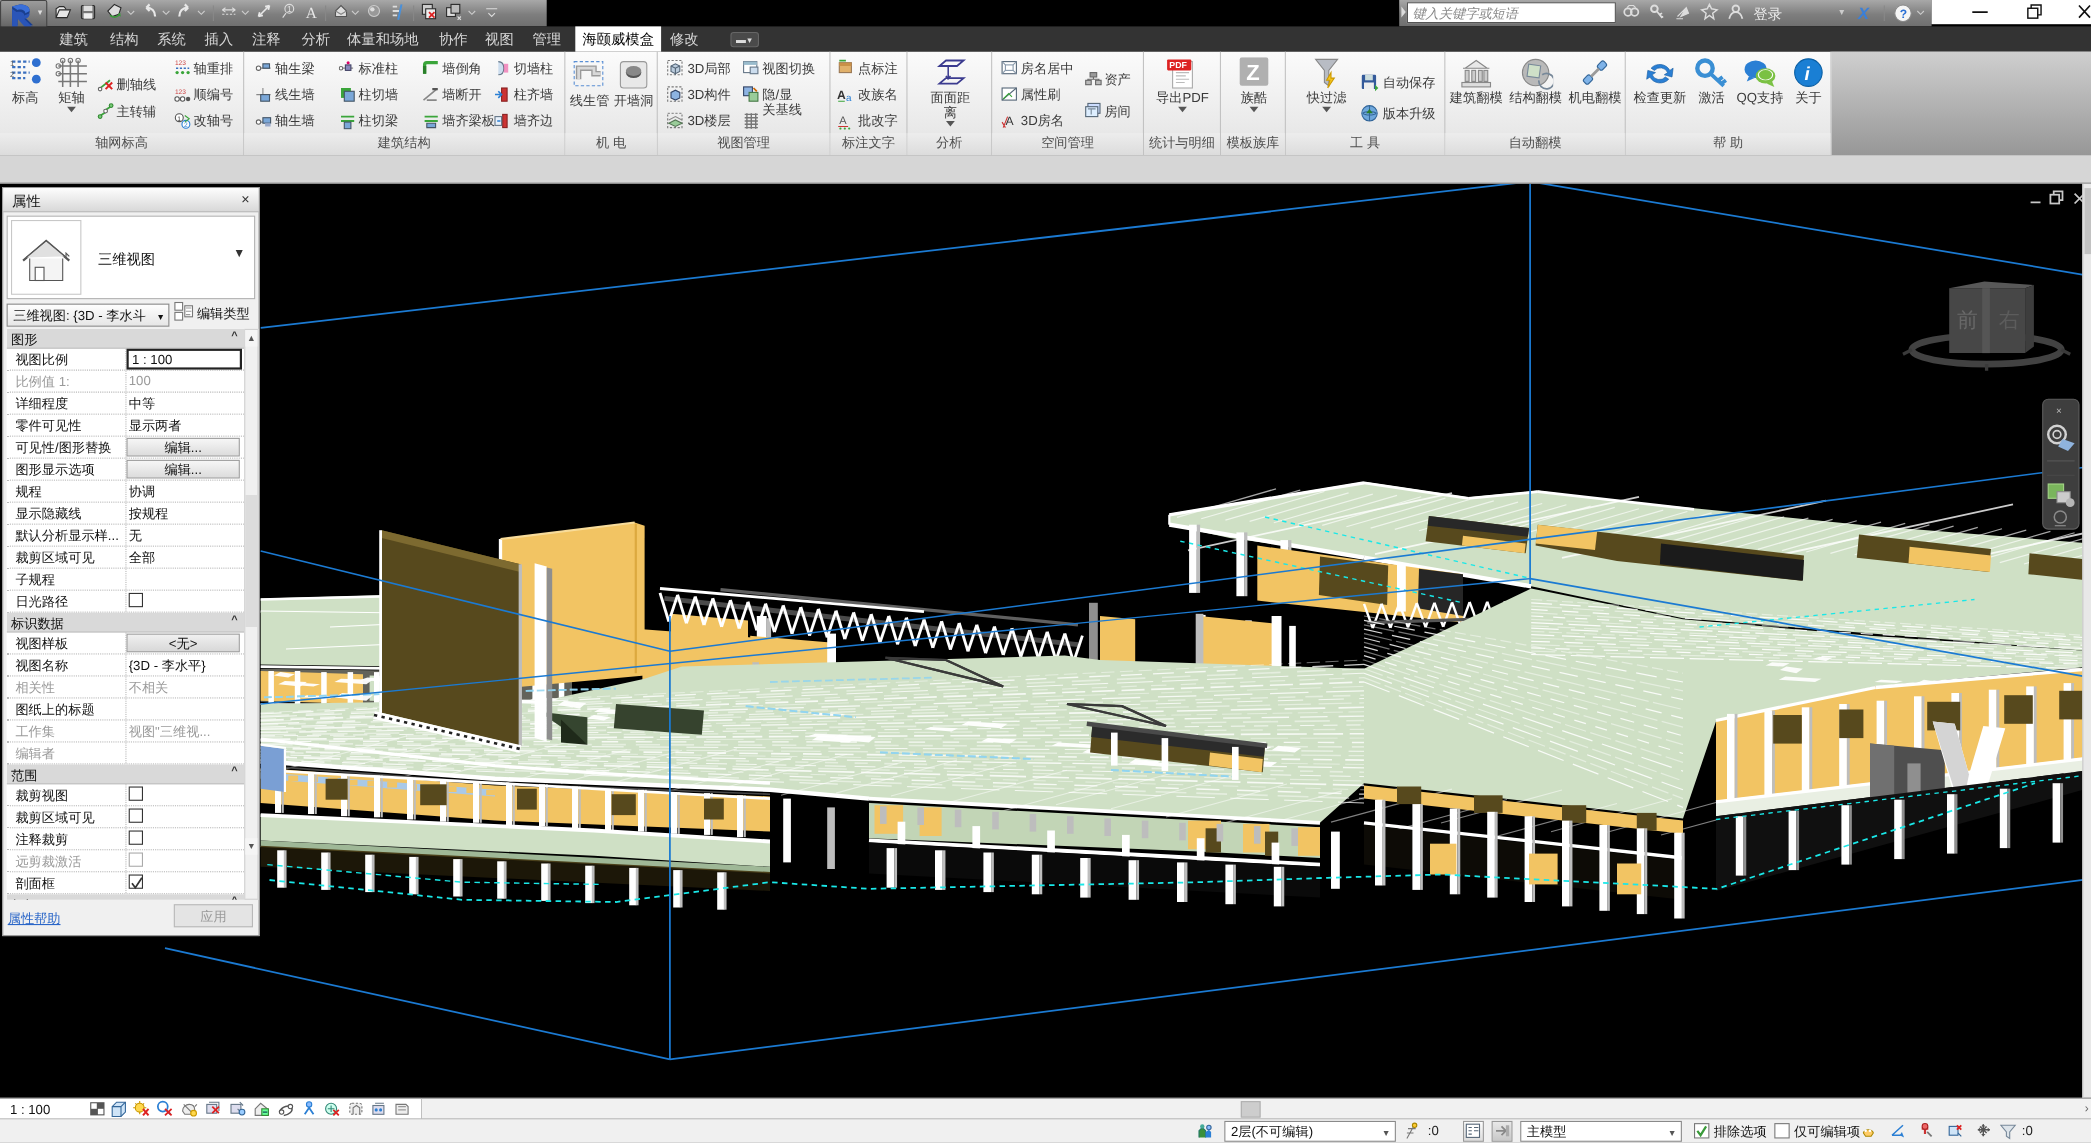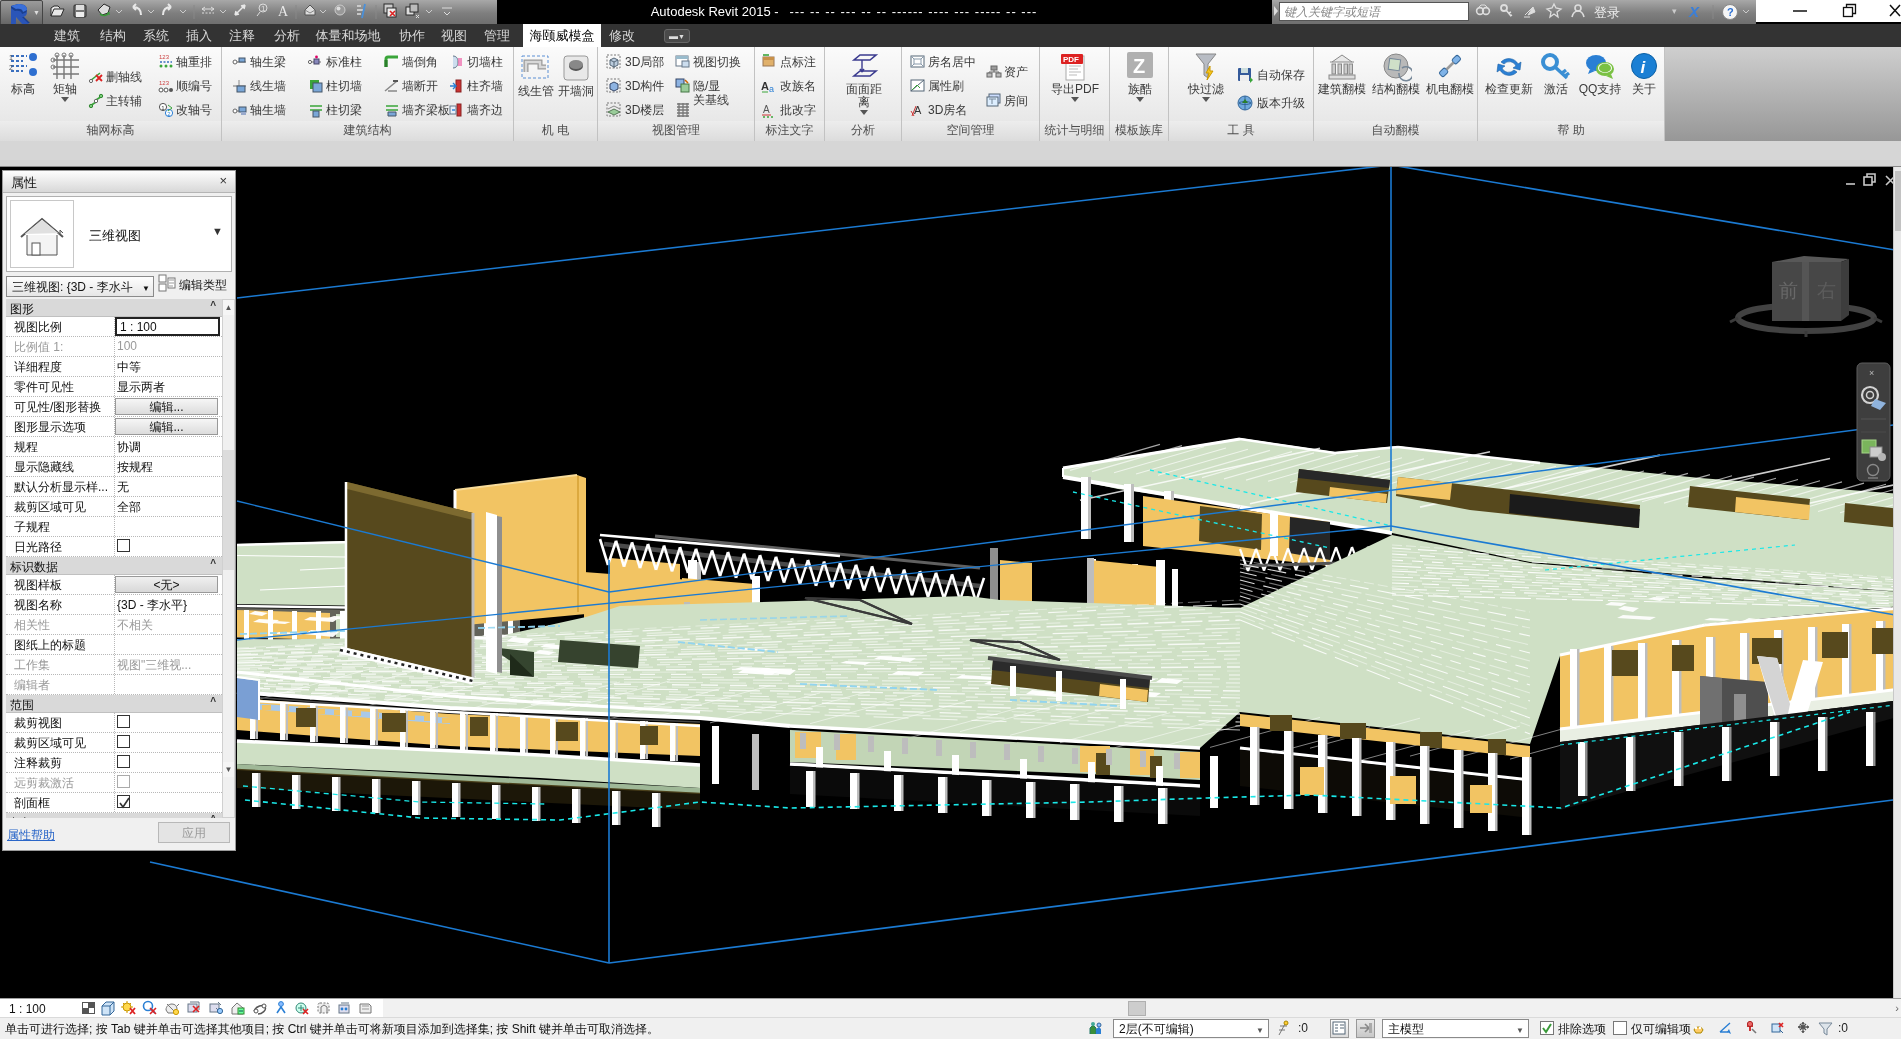--- a/index.html
+++ b/index.html
@@ -721,21 +721,20 @@
   <div id="appbtn">
    <svg width="41" height="26" viewBox="0 0 41 26">
         <g>
           <path d="M10 22V5l7-2c6 0 9 2 9 6 0 3-2 5-5 5l8 8h-7l-7-8v8z" fill="#1a3f8f"></path>
           <path d="M10 5l7-2c6 0 9 2 9 6l-4 2c0-3-4-4-7-3z" fill="#3a6fd9"></path>
           <path d="M14 10c3-1 7 0 7 3l5-2c0 3-2 5-5 5l8 8h-7l-7-8v8h-5V7z" fill="#2a55b8"></path>
         </g>
       </svg>
    <span style="position:absolute;right:2px;top:8px;color:#ddd;font-size:7px">▼</span>
   </div>
-  <div id="titletext" style="left:544px">Autodesk Revit 2015 -&nbsp;&nbsp; <span style="letter-spacing:1px">--- -- -- --- -- -- ------ ---- --- ----- -- ---</span></div>
   <div id="infoc">
    <svg style="position:absolute;left:0;top:4px" width="8" height="16">
         <path d="M2 2l4 5-4 5z" fill="#ddd"></path>
       </svg>
    <div id="searchbox">键入关键字或短语</div>
    <svg style="position:absolute;left:202px;top:2px" width="240" height="20" viewBox="0 0 240 20">
     <g>
           <circle cx="6" cy="9" r="3.4" fill="none" stroke="#ddd" stroke-width="1.6"></circle>
           <circle cx="12" cy="9" r="3.4" fill="none" stroke="#ddd" stroke-width="1.6"></circle>
           <path d="M5 5l2-2h4l2 2" fill="none" stroke="#ddd"></path>
@@ -1446,21 +1445,20 @@
         </g>
   </g>
  </svg>
  <span style="position:absolute;left:388px;top:2px;color:#555;font-size:12px">‹</span>
 </div>
 <div id="hscroll">
  <div style="position:absolute;left:745px;top:2px;width:18px;height:15px;background:#cdcdcd;border:1px solid #b0b0b0"></div>
  <div style="position:absolute;right:2px;top:3px;color:#666;font-size:11px">›</div>
 </div>
 <div id="statusbar">
- <span style="position:absolute;left:5px;top:3px">单击可进行选择; 按 Tab 键并单击可选择其他项目; 按 Ctrl 键并单击可将新项目添加到选择集; 按 Shift 键并单击可取消选择。</span>
  <svg style="position:absolute;left:1086px;top:2px" width="18" height="18">
       <path d="M4 14V8l3-3 3 3v6" fill="#3a8f3a" stroke="#276"></path>
       <circle cx="7" cy="4" r="2" fill="#4a9"></circle>
       <path d="M10 14V9l3-2 2 2v5" fill="#2a7fd4"></path>
       <circle cx="13" cy="5" r="2" fill="#8bf" stroke="#369"></circle>
     </svg>
  <div style="position:absolute;left:1113px;top:1px;width:156px;height:19px;background:#fff;border:1px solid #8a8a8a;line-height:18px;padding-left:5px">2层(不可编辑)<span style="position:absolute;right:4px;color:#555"><span style="font-size:8px">▼</span></span></div>
  <svg style="position:absolute;left:1276px;top:2px" width="34" height="18">
       <path d="M3 15l6-11M4 6h7M3 10h6" stroke="#777" fill="none"></path>
       <circle cx="10" cy="3" r="2" fill="#fc3" stroke="#a80"></circle>

